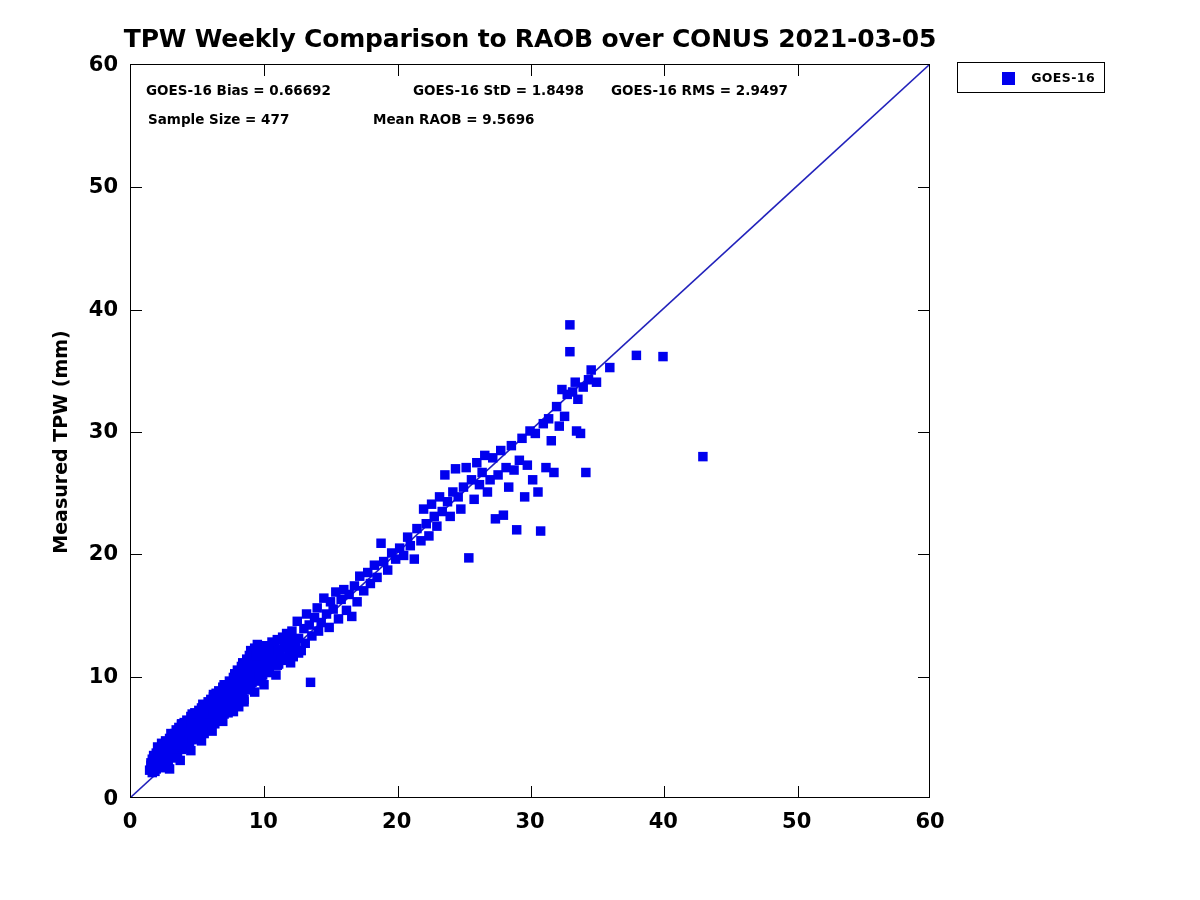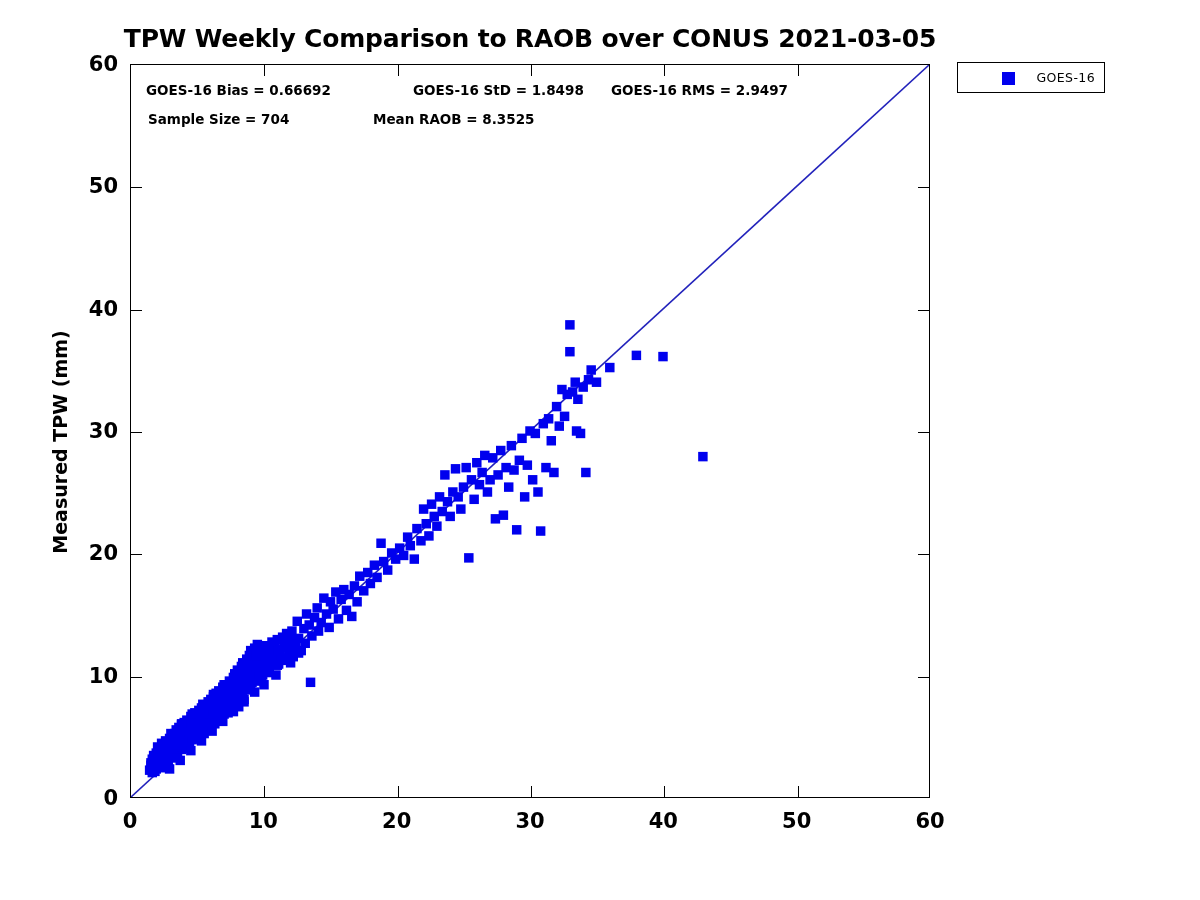--- a/index.html
+++ b/index.html
@@ -59,21 +59,21 @@
     position:absolute;left:957px;top:62px;
     width:148px;height:31px;
     border:1.4px solid #000;background:#fff;
     box-sizing:border-box;
   }
   #legend-swatch{
     position:absolute;left:44px;top:9px;width:13px;height:13px;background:#0000ee;
   }
   #legend-label{
     position:absolute;right:9px;top:7px;
-    font-size:12.5px;font-weight:normal;color:#000;letter-spacing:0.4px;
+    font-size:12.5px;font-weight:bold;color:#000;letter-spacing:0.4px;
   }
 </style>
 </head>
 <body>
 
 <div id="figure">
 
   <div id="title">TPW Weekly Comparison to RAOB over CONUS 2021-03-05</div>
 
   <div id="yaxis-title">Measured TPW (mm)</div>
@@ -567,21 +567,21 @@
       <div class="xlabel-box" style="left: 530px; top: 809px;">30</div>
       <div class="xlabel-box" style="left: 663.333px; top: 809px;">40</div>
       <div class="xlabel-box" style="left: 796.667px; top: 809px;">50</div>
       <div class="xlabel-box" style="left: 930px; top: 809px;">60</div>
     </div>
 
 
   <div class="stat" style="left:146px;top:82px;text-align:right;">GOES-16 Bias = 0.66692</div>
   <div class="stat" style="left:373px;top:82px;margin-left:40px;">GOES-16 StD = 1.8498</div>
   <div class="stat" style="left:611px;top:82px;">GOES-16 RMS = 2.9497</div>
-  <div class="stat" style="left:148px;top:111px;">Sample Size = 704</div>
-  <div class="stat" style="left:373px;top:111px;">Mean RAOB = 8.3525</div>
+  <div class="stat" style="left:148px;top:111px;">Sample Size = 477</div>
+  <div class="stat" style="left:373px;top:111px;">Mean RAOB = 9.5696</div>
 
   <div id="legend">
     <div id="legend-swatch"></div>
     <div id="legend-label">GOES-16</div>
   </div>
 
 </div>
 
 </body></html>

